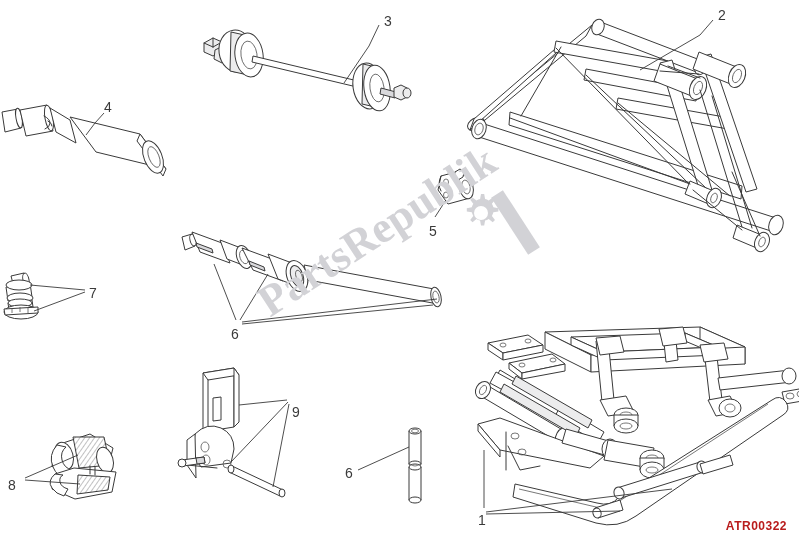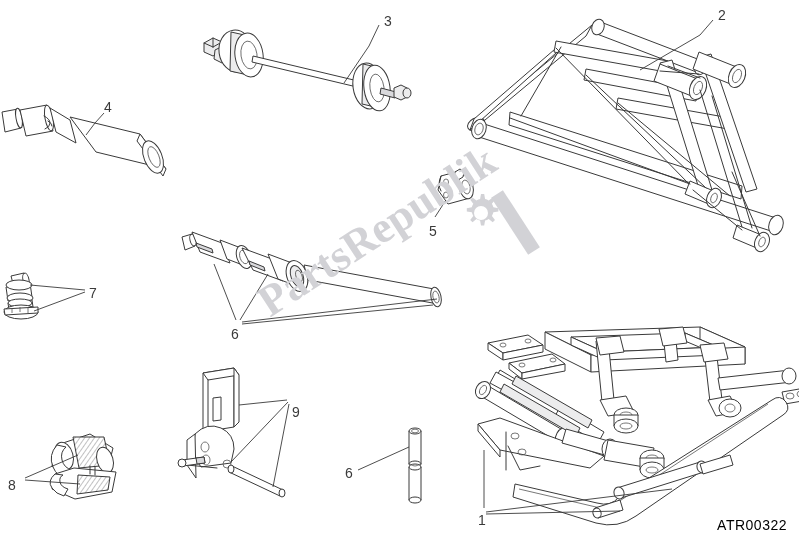--- a/index.html
+++ b/index.html
@@ -29,23 +29,24 @@
     font-size: 14px;
     color: #3a3a3a;
     line-height: 1;
     user-select: none;
   }
   #diagram-code {
     position: absolute;
     right: 12px;
     bottom: 8px;
     font-family: "Liberation Sans", sans-serif;
-    font-size: 14px;
+    font-size: 12px;
     letter-spacing: 0.5px;
-    color: #000000;
+    color: #b91c1c;
+    font-weight: bold;
   }
   
   #watermark {
     position: absolute;
     left: 262px;
     top: 188px;
     width: 300px;
     height: 150px;
     pointer-events: none;
   }

